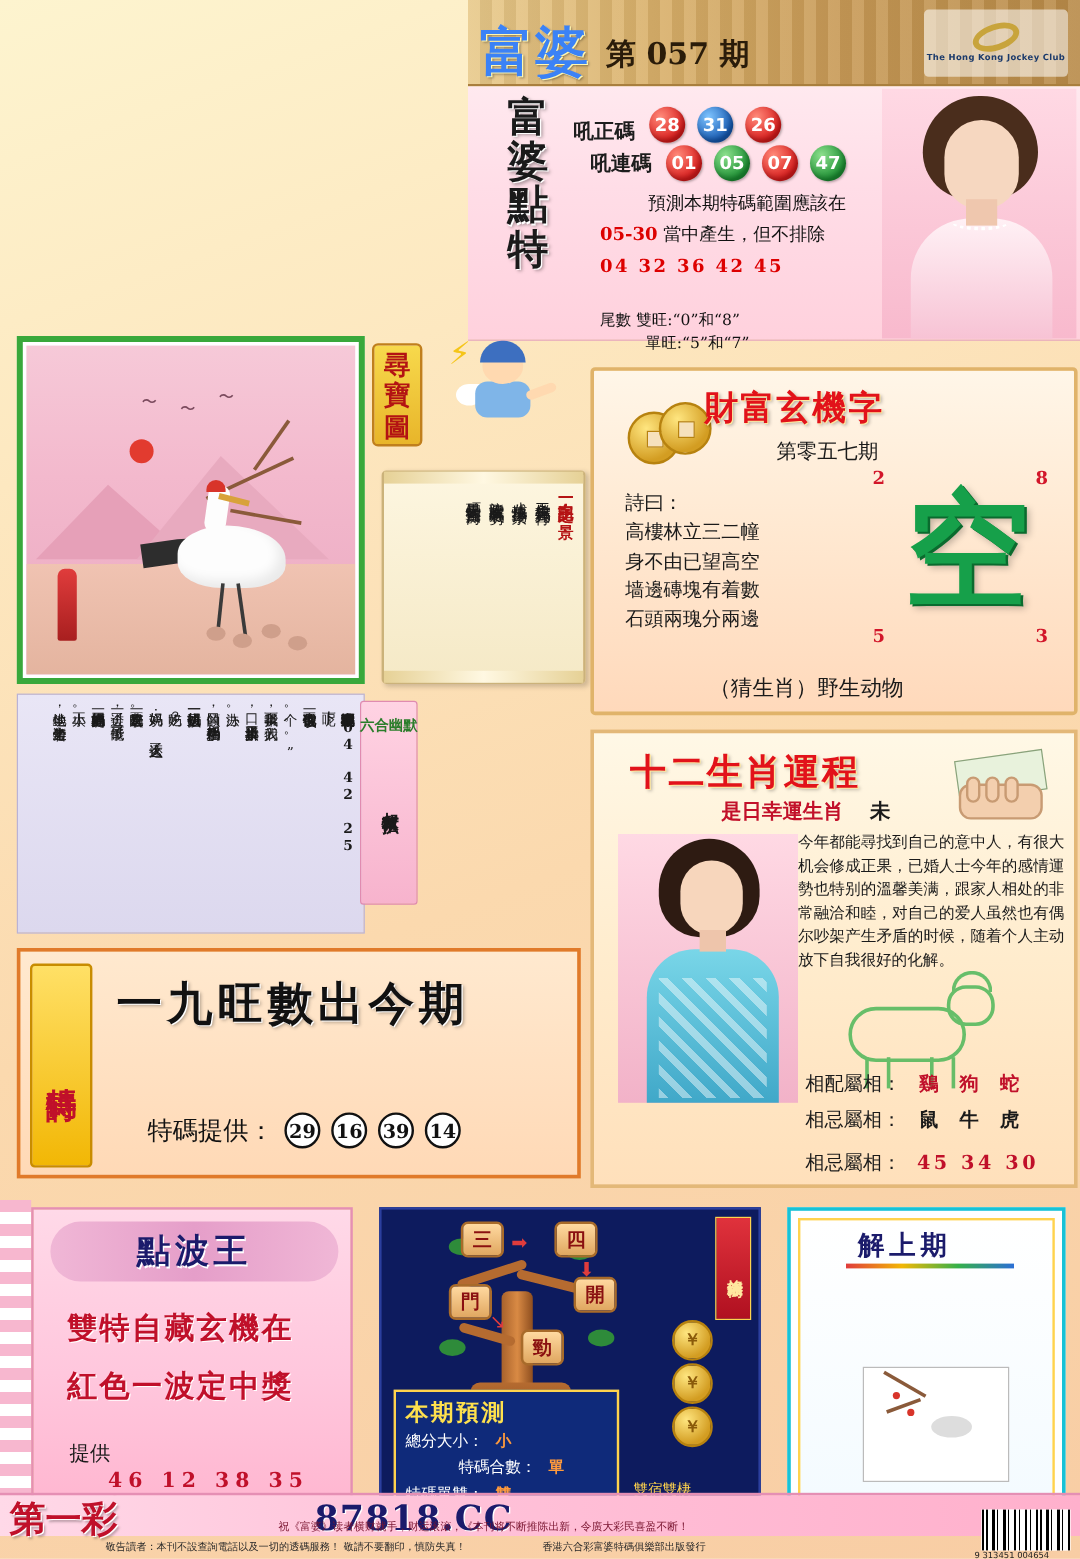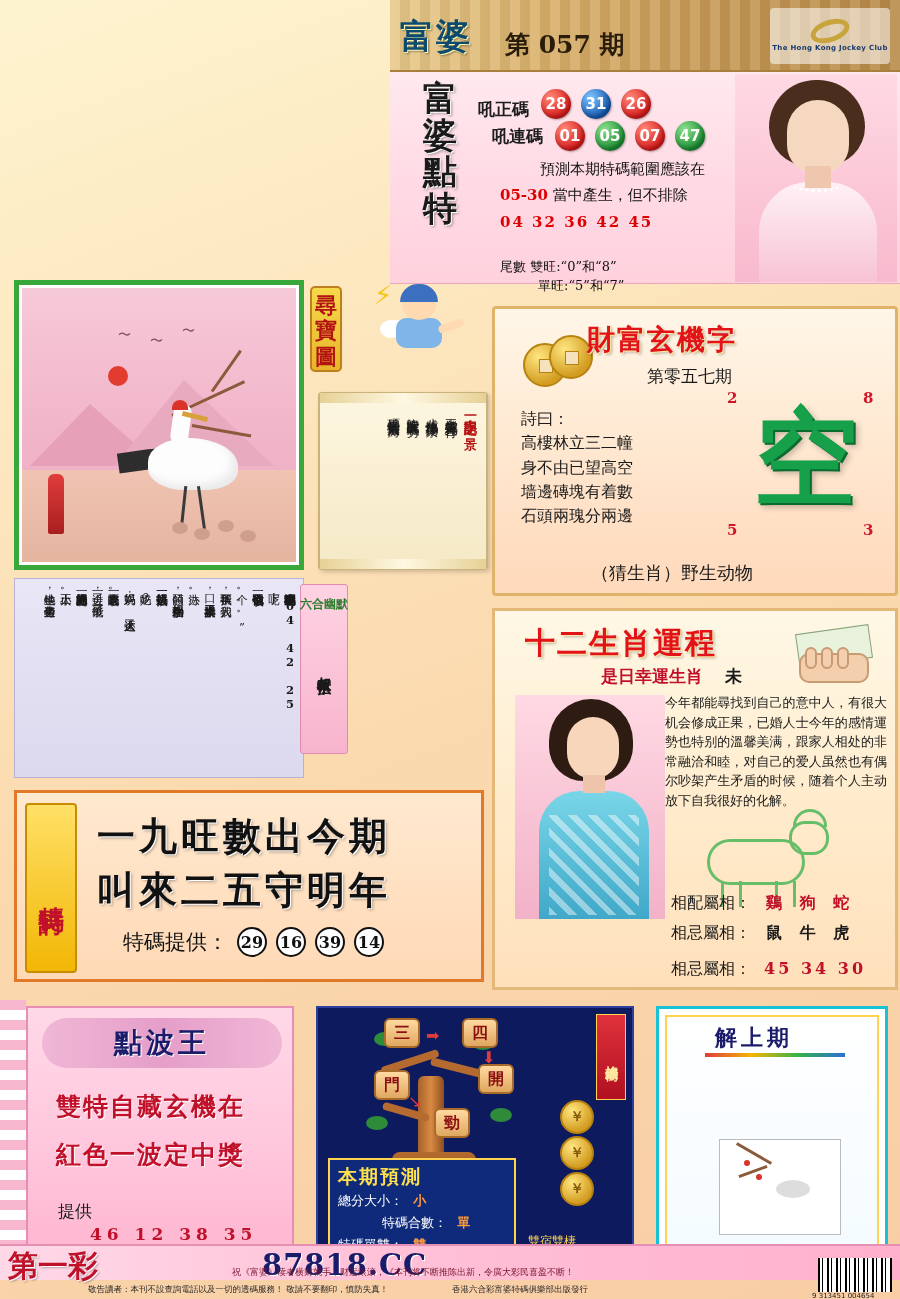--- a/index.html
+++ b/index.html
@@ -16,21 +16,21 @@
     left:390px; top:0; width:510px; height:72px;
     background:linear-gradient(90deg,#e8c98a 0%, #d9b06a 30%, #c89a56 60%, #b88a48 100%);
     border-bottom:2px solid #a97f3e;
     overflow:hidden;
   }
   #header-band .stripes {
     position:absolute; inset:0;
     background:repeating-linear-gradient(90deg, rgba(255,255,255,.10) 0 10px, rgba(0,0,0,.05) 10px 20px);
   }
   #fupo-title {
-    left:400px; top:14px; font-size:34px; font-weight:bold; color:#0c4a6e;
+    left:400px; top:14px; font-size:44px; font-weight:bold; color:#3b82f6;
     font-family:"DejaVu Serif","Liberation Serif",serif;
     text-shadow:1px 1px 0 #fff7b0, 2px 2px 2px rgba(0,0,0,.35);
     letter-spacing:2px;
   }
   #issue-no {
     left:505px; top:28px; font-size:25px; font-weight:bold; color:#2a1c0a;
     font-family:"DejaVu Serif","Liberation Serif",serif;
   }
   #jockey-club {
     left:770px; top:8px; width:120px; height:56px;
@@ -108,21 +108,21 @@
   #crane-leg1 { position:absolute; left:160px; top:198px; width:3px; height:44px; background:#3a3a3a; transform:rotate(6deg);}
   #crane-leg2 { position:absolute; left:178px; top:198px; width:3px; height:44px; background:#3a3a3a; transform:rotate(-8deg);}
   #crane-tail { position:absolute; left:96px; top:162px; width:52px; height:20px; background:#2d2d2d; border-radius:0 40% 40% 0; transform:rotate(-8deg);}
   #red-pillar { position:absolute; left:26px; top:186px; width:16px; height:60px; background:linear-gradient(180deg,#e03c3c,#a81f1f); border-radius:6px 6px 2px 2px;}
   #ground { position:absolute; left:0; bottom:0; width:100%; height:92px; background:linear-gradient(180deg,#f0c3b2,#e4b49f);}
   #branch { position:absolute; left:150px; top:96px; width:110px; height:60px; }
   .twig { position:absolute; background:#8a5a3a; height:3px; transform-origin:left center;}
   .stone { position:absolute; width:16px;height:12px;border-radius:50%; background:#cf9f8b; }
 
   #xunbaotu-badge {
-    left:310px; top:286px; width:32px; height:86px;
+    left:310px; top:286px; width:42px; height:86px;
     background:linear-gradient(180deg,#f7d94c,#e8b52a);
     border:2px solid #c07f1d; border-radius:5px;
     color:#b31313; font-size:22px; font-weight:bold; text-align:center;
     font-family:"DejaVu Serif","Liberation Serif",serif; padding-top:5px; line-height:1.15;
   }
   #angel { left:360px; top:276px; width:120px; height:90px; }
   #angel .a-head { position:absolute; left:42px; top:14px; width:34px; height:30px; background:#ffd9b0; border-radius:50%;}
   #angel .a-hair { position:absolute; left:40px; top:8px; width:38px; height:18px; background:#3d6fc0; border-radius:20px 20px 0 0;}
   #angel .a-body { position:absolute; left:36px; top:42px; width:46px; height:30px; background:#7fb5e8; border-radius:10px;}
   #angel .a-wing { position:absolute; left:20px; top:44px; width:22px; height:18px; background:#fff; border-radius:50% 0 50% 50%;}
@@ -611,21 +611,20 @@
     <span>相忌屬相：</span>
     <span class="nums">45 34 30</span>
   </div>
 </div>
 
 <div class="abs" id="tema-panel">
   <div id="tema-tab">
     <div class="v-col">特碼詩</div>
   </div>
   <div id="tema-line1">一九旺數出今期</div>
-  <div id="tema-line2">叫來二五守明年</div>
   <div id="tema-provide">
     <span>特碼提供：</span>
     <span class="circ-num">29</span>
     <span class="circ-num">16</span>
     <span class="circ-num">39</span>
     <span class="circ-num">14</span>
   </div>
 </div>
 
 <div class="abs" id="left-edge"></div>

